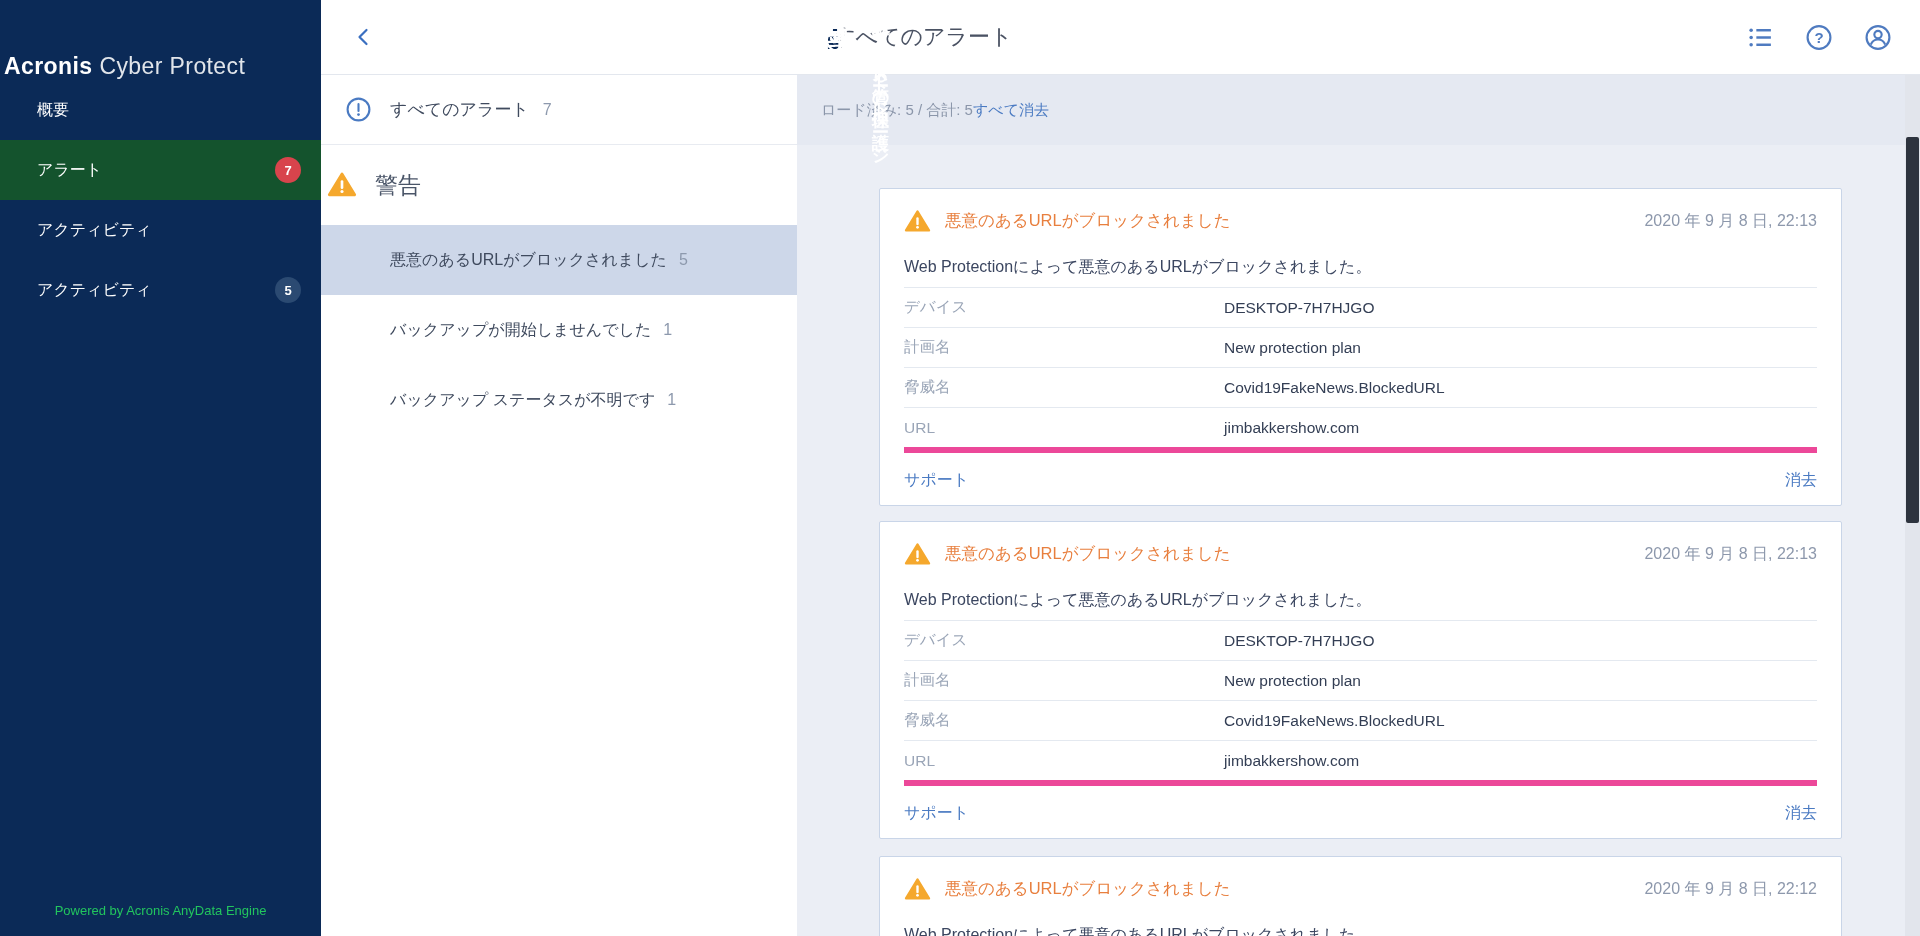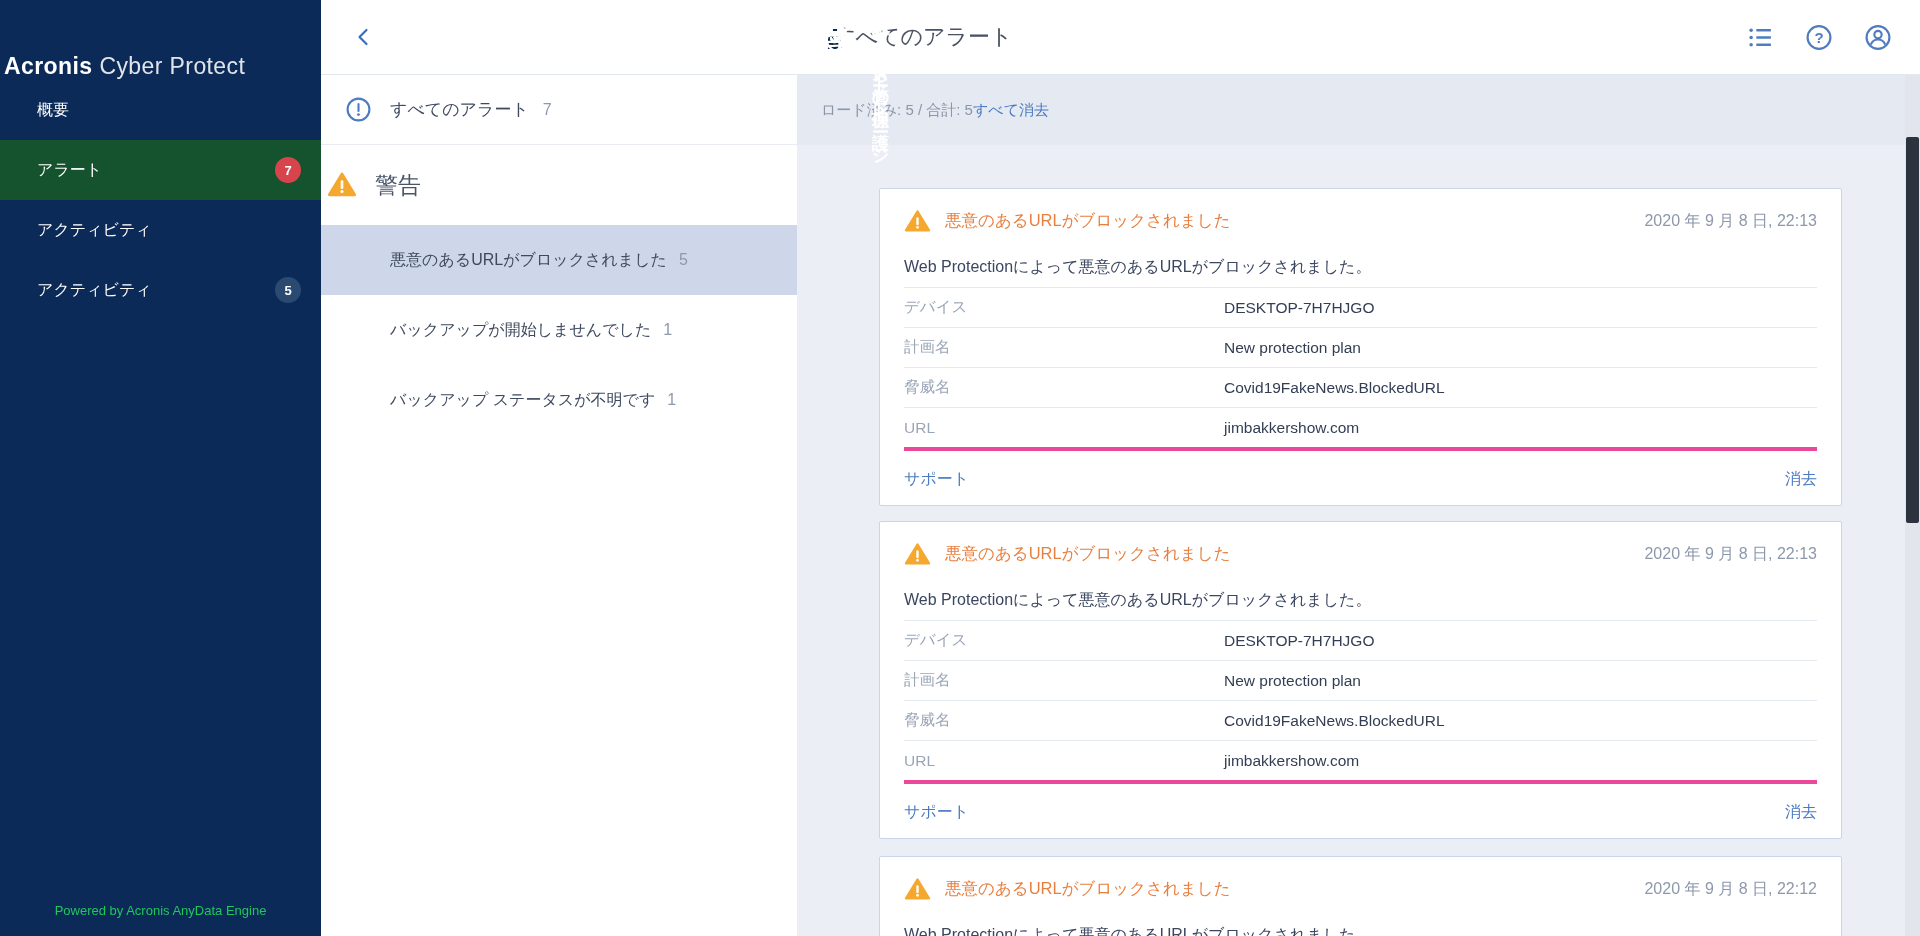--- a/index.html
+++ b/index.html
@@ -53,21 +53,21 @@
   .card.c0 { top:43px; }
   .card.c1 { top:376px; }
   .card.c2 { top:711px; }
   .card-header { height:58px; display:flex; align-items:center; padding-top:6px; }
   .card-title { font-size:16.5px; color:#e87f3e; margin-left:14px; }
   .card-date { margin-left:auto; font-size:16px; color:#8d98ac; }
   .card-body { height:40px; font-size:16px; color:#3b4660; display:flex; align-items:center; }
   .field-row { display:flex; align-items:center; height:40px; border-top:1px solid #e4e9f0; font-size:15.5px; }
   .field-label { width:320px; color:#9aa5b7; flex:0 0 320px; }
   .field-value { color:#333e54; }
-  .card-footer { border-top:4px solid #ec4899; height:60px; display:flex; align-items:center; justify-content:space-between; font-size:16px; }
+  .card-footer { border-top:6px solid #ec4899; height:60px; display:flex; align-items:center; justify-content:space-between; font-size:16px; }
 
   
   .scroll-track { position:absolute; right:0; top:75px; bottom:0; width:15px; background:#e2e5ec; z-index:4; cursor:pointer; }
   .scroll-thumb { position:absolute; right:1px; top:62px; width:13px; height:386px; background:#2d333e; border-radius:2px; cursor:grab; }
 
   svg { display:block; }
 </style>
 </head>
 <body>
 

